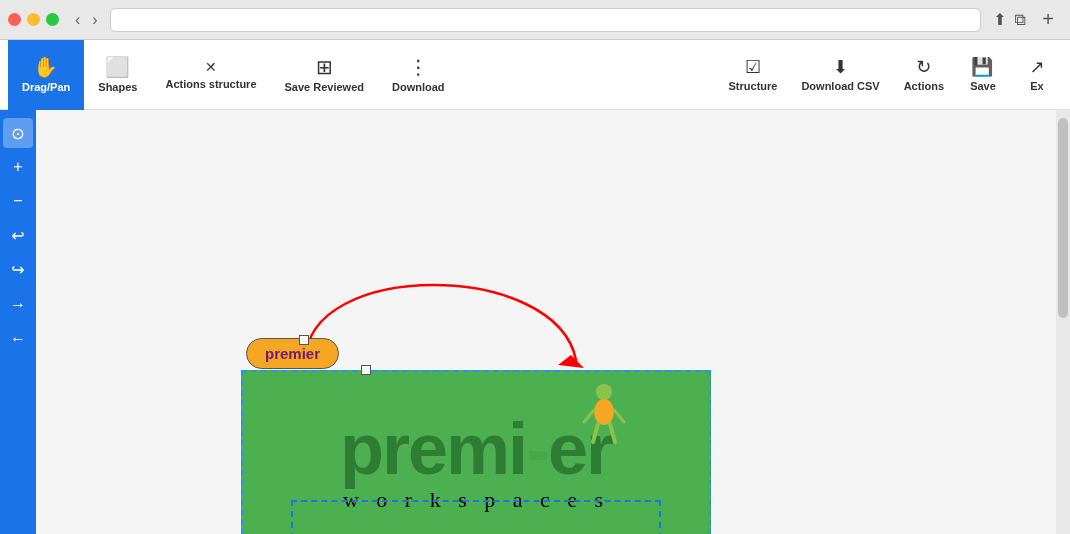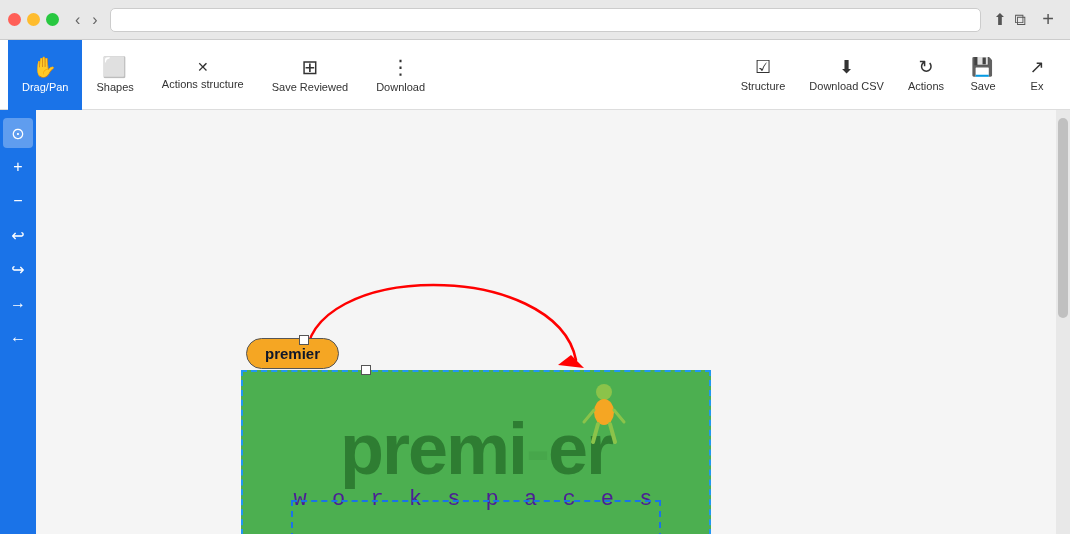--- a/index.html
+++ b/index.html
@@ -20,21 +20,21 @@
     .add-tab-btn { width: 28px; height: 28px; background: none; border: none; cursor: pointer; font-size: 20px; color: #555; display: flex; align-items: center; justify-content: center; }
 
     
     .app { display: flex; flex-direction: column; height: calc(534px - 40px); }
 
     
     .toolbar { height: 70px; background: white; border-bottom: 1px solid #ddd; display: flex; align-items: center; padding: 0 8px; gap: 0; }
     .toolbar-item { display: flex; flex-direction: column; align-items: center; justify-content: center; padding: 8px 14px; cursor: pointer; color: #333; font-size: 11px; gap: 4px; min-width: 60px; height: 70px; }
     .toolbar-item.active { background: #1a73e8; color: white; }
     .toolbar-icon { font-size: 20px; line-height: 1; }
-    .toolbar-label { font-size: 11px; text-align: center; white-space: nowrap; }
+    .toolbar-label { font-size: 11px; text-align: center; white-space: nowrap; font-weight: bold; }
     .toolbar-spacer { flex: 1; }
     .toolbar-right { display: flex; align-items: center; gap: 4px; }
     .toolbar-right-item { display: flex; flex-direction: column; align-items: center; justify-content: center; padding: 8px 10px; cursor: pointer; color: #333; font-size: 11px; gap: 4px; min-width: 50px; height: 70px; }
 
     
     .main { display: flex; flex: 1; overflow: hidden; }
 
     
     .sidebar { width: 36px; background: #1a73e8; display: flex; flex-direction: column; align-items: center; padding-top: 8px; gap: 4px; }
     .sidebar-btn { width: 30px; height: 30px; background: none; border: none; cursor: pointer; color: white; display: flex; align-items: center; justify-content: center; font-size: 16px; border-radius: 4px; }
@@ -44,26 +44,26 @@
     .canvas { flex: 1; background: #f5f5f5; position: relative; overflow: hidden; }
 
     
     .scrollbar-right { width: 14px; background: #e8e8e8; display: flex; flex-direction: column; align-items: center; }
     .scrollbar-thumb { width: 10px; margin: 2px; background: #c0c0c0; border-radius: 5px; height: 200px; margin-top: 8px; }
 
     
     .canvas-content { position: absolute; top: 0; left: 0; width: 100%; height: 100%; }
 
     
-    .premier-label { position: absolute; top: 228px; left: 210px; background: #f5a623; color: #0f172a; font-size: 15px; font-weight: 600; padding: 6px 18px; border-radius: 20px; border: 1.5px solid #555; z-index: 10; white-space: nowrap; }
+    .premier-label { position: absolute; top: 228px; left: 210px; background: #f5a623; color: #701a75; font-size: 15px; font-weight: 600; padding: 6px 18px; border-radius: 20px; border: 1.5px solid #555; z-index: 10; white-space: nowrap; }
 
     
     .logo-box { position: absolute; top: 260px; left: 205px; width: 470px; height: 185px; background: #4caf50; display: flex; flex-direction: column; align-items: center; justify-content: center; border: 2px dashed #2196F3; overflow: hidden; }
     .logo-text-premier { font-size: 72px; font-weight: 900; color: #2e7d32; letter-spacing: -2px; font-family: Arial, sans-serif; line-height: 1; position: relative; }
-    .logo-text-workspaces { font-size: 22px; letter-spacing: 6px; color: #4c1d95; font-family: Liberation Mono, monospace; margin-top: 2px; }
+    .logo-text-workspaces { font-size: 22px; letter-spacing: 6px; color: #000000; font-family: Liberation Serif, serif; margin-top: 2px; }
     
     
     .selection-box { position: absolute; top: 390px; left: 255px; width: 370px; height: 50px; border: 2px dashed #1a73e8; background: transparent; pointer-events: none; }
 
     
     .arrow-svg { position: absolute; top: 130px; left: 200px; width: 400px; height: 200px; pointer-events: none; }
 
     
     .selection-handle { position: absolute; top: 225px; left: 263px; width: 10px; height: 10px; background: white; border: 1.5px solid #555; z-index: 20; }
     .selection-handle-br { position: absolute; top: 255px; left: 325px; width: 10px; height: 10px; background: white; border: 1.5px solid #555; z-index: 20; }

